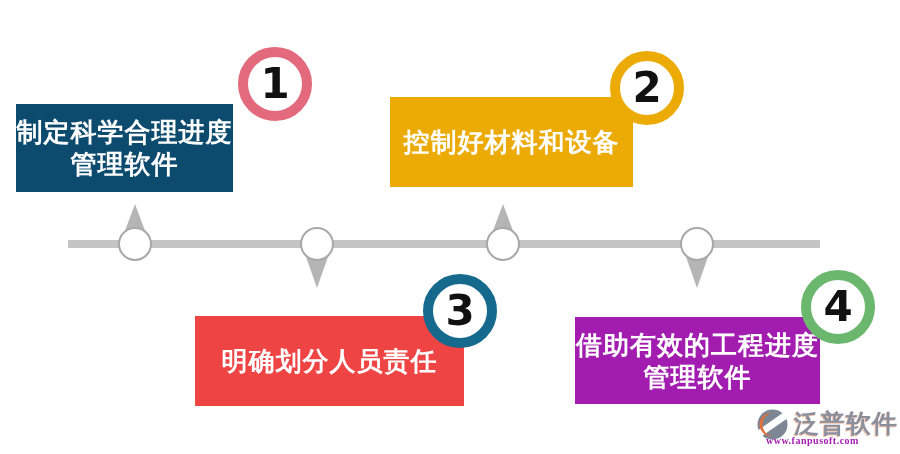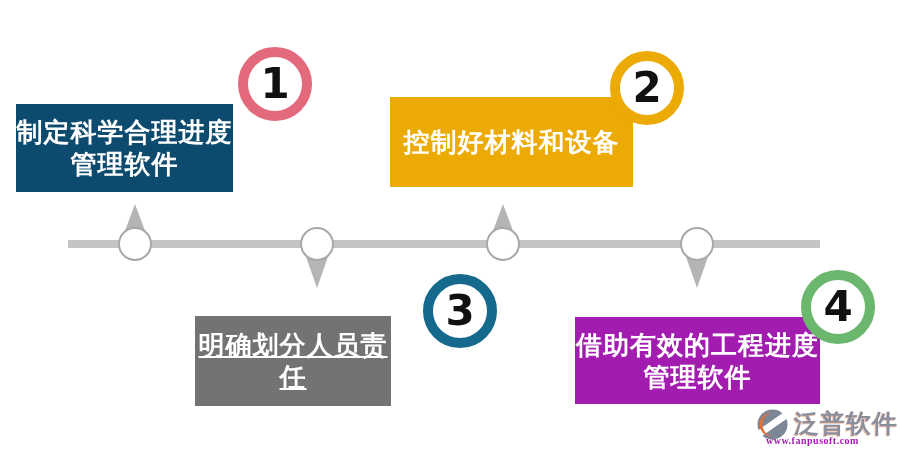--- a/index.html
+++ b/index.html
@@ -19,21 +19,21 @@
   .arrow.up.a2{left:491px;}
   .arrow.down{border-left:12px solid transparent;border-right:12px solid transparent;border-top:34px solid #b5b5b5;top:254px;}
   .arrow.down.a3{left:305px;}
   .arrow.down.a4{left:685px;}
 
   
   .stepbox{position:absolute;display:flex;flex-direction:column;align-items:center;justify-content:center;
            color:#ffffff;font-weight:bold;font-size:26px;line-height:32px;text-align:center;letter-spacing:1px;}
   .stepbox.b1{left:16px;top:104px;width:217px;height:88px;background:#0c4a6e;}
   .stepbox.b2{left:390px;top:97px;width:243px;height:90px;background:#ecaa05;justify-content:center;}
-  .stepbox.b3{left:195px;top:316px;width:196px;height:90px;background:#737373;text-decoration:underline;}
+  .stepbox.b3{left:195px;top:316px;width:269px;height:90px;background:#ef4444;}
   .stepbox.b4{left:575px;top:317px;width:245px;height:87px;background:#a21caf;}
 
   
   .badge{position:absolute;width:54px;height:54px;border-radius:50%;background:#ffffff;
          text-align:center;line-height:54px;font-size:42px;font-weight:bold;color:#111111;
          font-family:"DejaVu Sans","Liberation Sans",sans-serif;}
   .badge.g1{left:238px;top:47px;border:10px solid #e26a7c;}
   .badge.g2{left:610px;top:51px;border:10px solid #ecaa05;}
   .badge.g3{left:423px;top:274px;border:10px solid #15698c;}
   .badge.g4{left:801px;top:270px;border:10px solid #6bb76d;}

